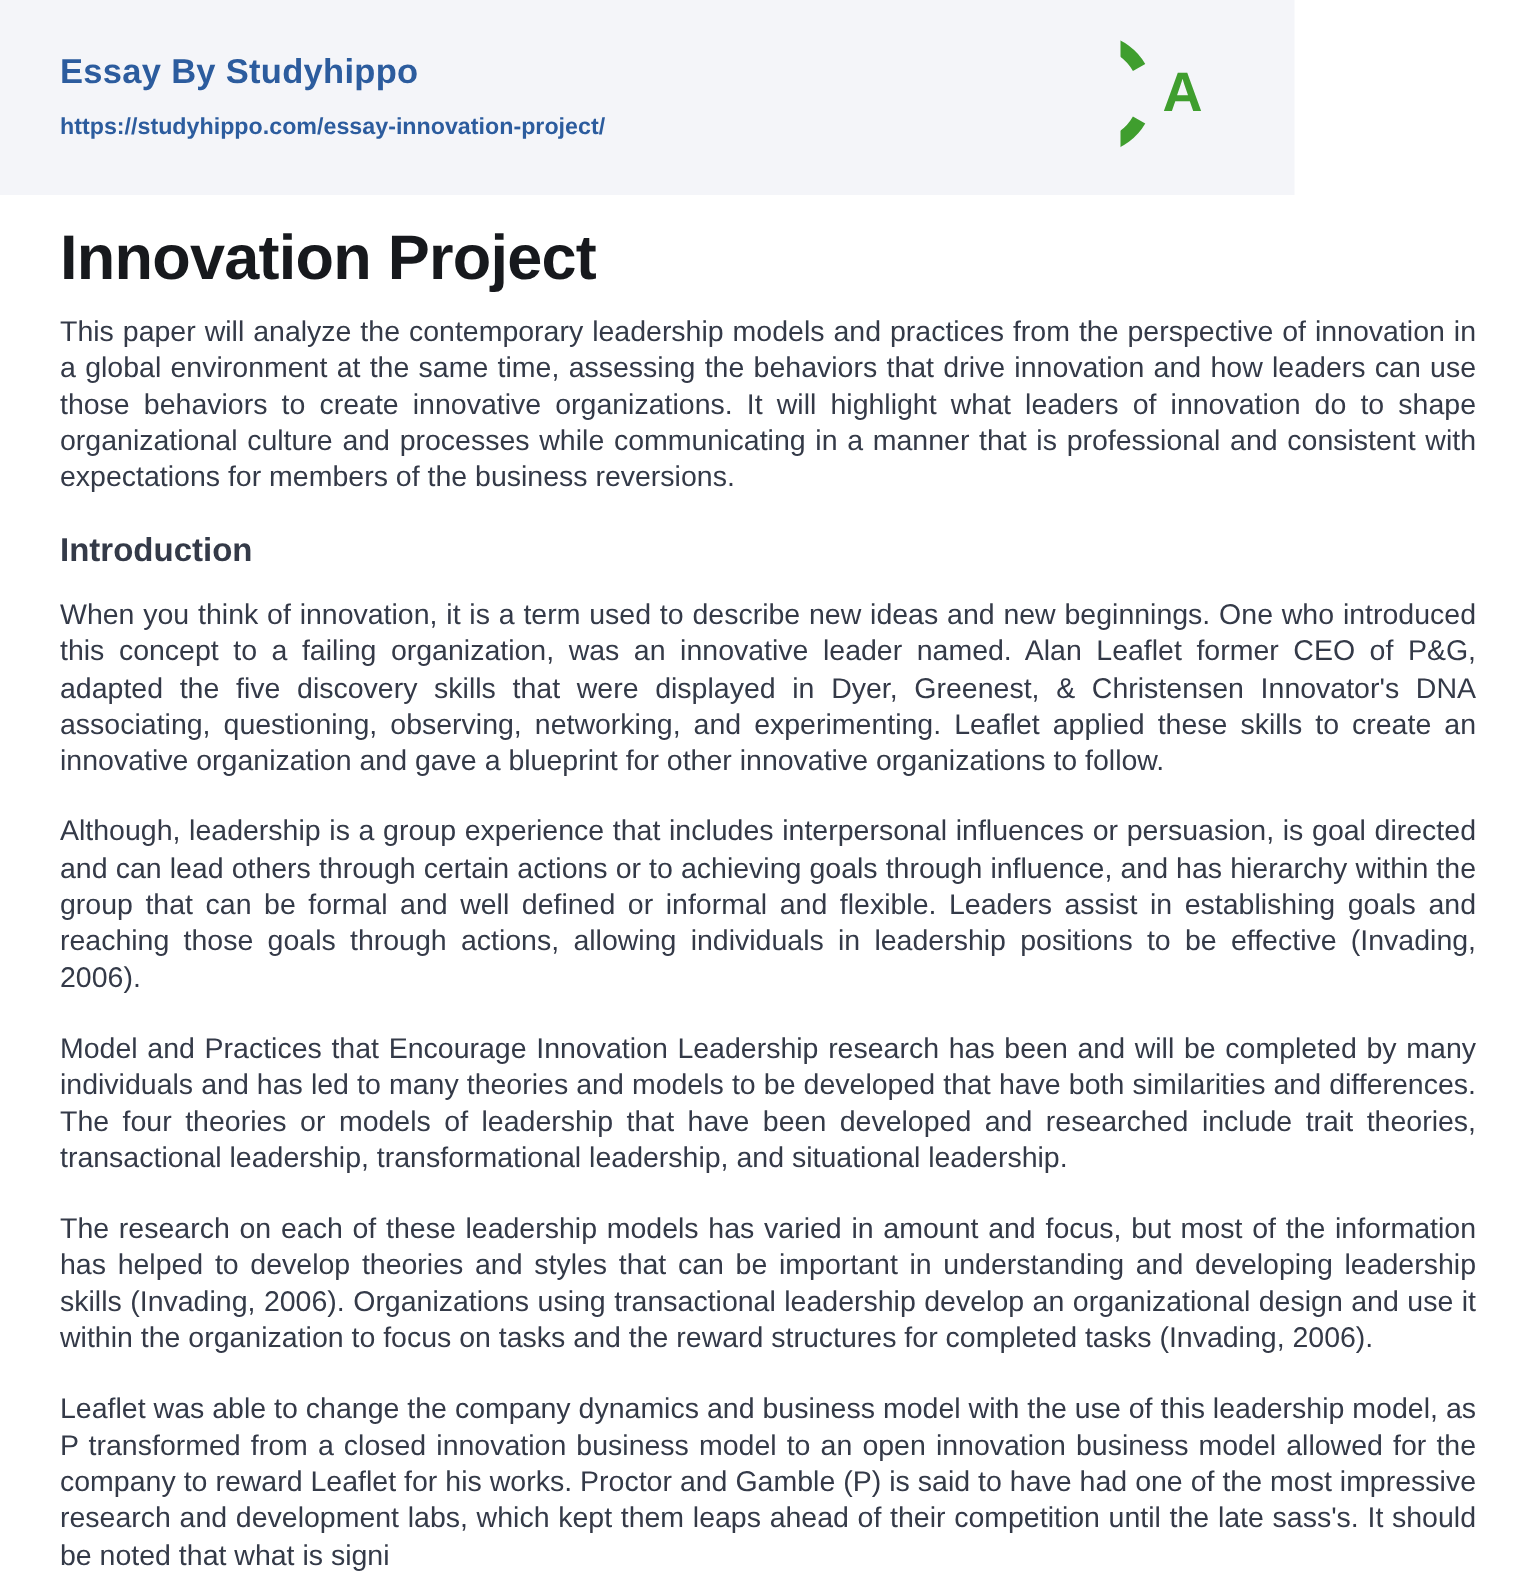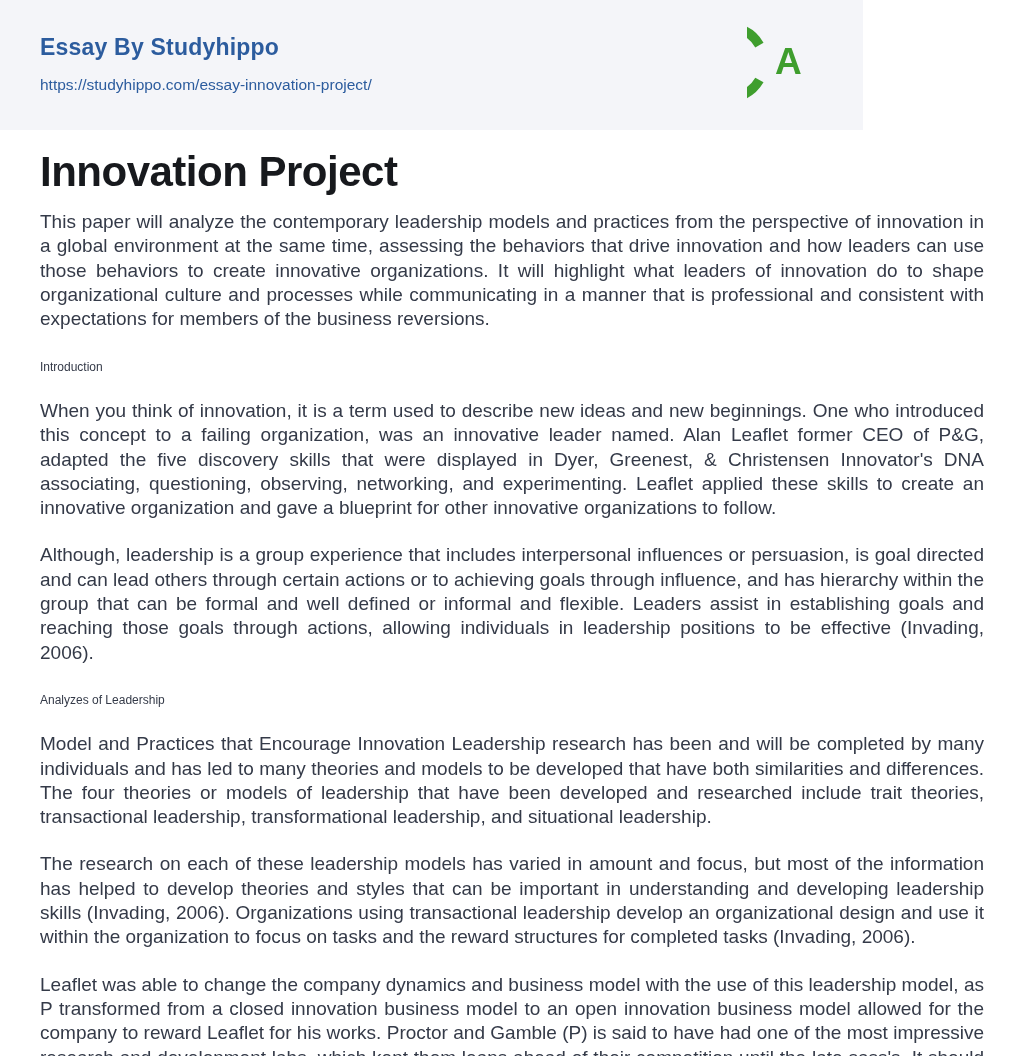--- a/index.html
+++ b/index.html
@@ -28,21 +28,21 @@
     font-size:23px;
     font-weight:bold;
     letter-spacing:0.2px;
     line-height:1.2;
   }
   .page-url{
     display:inline-block;
     margin-top:14px;
     color:var(--brand-blue);
     font-size:15.5px;
-    font-weight:normal;
+    font-weight:bold;
     text-decoration:none;
   }
   .brand-logo{
     position:absolute;
     top:20px;right:31px;
     width:85px;height:85px;
   }
   .brand-logo svg{display:block;width:85px;height:85px;}
   .logo-letter{
     position:absolute;
@@ -66,23 +66,23 @@
   }
   .para{
     color:var(--body-color);
     font-size:19px;
     line-height:24.3px;
     text-align:justify;
     margin-bottom:23px;
   }
   .subheading{
     color:var(--body-color);
-    font-size:12px;
+    font-size:22px;
     line-height:24.3px;
-    font-weight:normal;
+    font-weight:bold;
     margin-bottom:20px;
   }
 </style>
 </head>
 <body>
 
 <header class="page-header">
   <div class="site-title">Essay By Studyhippo</div>
   <a class="page-url" href="#">https://studyhippo.com/essay-innovation-project/</a>
   <div class="brand-logo">
@@ -93,17 +93,16 @@
   </div>
 </header>
 
 <main class="essay-body">
   <h1 class="essay-title">Innovation Project</h1>
 
   <p class="para">This paper will analyze the contemporary leadership models and practices from the perspective of innovation in a global environment at the same time, assessing the behaviors that drive innovation and how leaders can use those behaviors to create innovative organizations. It will highlight what leaders of innovation do to shape organizational culture and processes while communicating in a manner that is professional and consistent with expectations for members of the business reversions.</p>
   <p class="subheading">Introduction</p>
   <p class="para">When you think of innovation, it is a term used to describe new ideas and new beginnings. One who introduced this concept to a failing organization, was an innovative leader named. Alan Leaflet former CEO of P&amp;G, adapted the five discovery skills that were displayed in Dyer, Greenest, &amp; Christensen Innovator's DNA associating, questioning, observing, networking, and experimenting. Leaflet applied these skills to create an innovative organization and gave a blueprint for other innovative organizations to follow.</p>
   <p class="para">Although, leadership is a group experience that includes interpersonal influences or persuasion, is goal directed and can lead others through certain actions or to achieving goals through influence, and has hierarchy within the group that can be formal and well defined or informal and flexible. Leaders assist in establishing goals and reaching those goals through actions, allowing individuals in leadership positions to be effective (Invading, 2006).</p>
-  <p class="subheading">Analyzes of Leadership</p>
   <p class="para">Model and Practices that Encourage Innovation Leadership research has been and will be completed by many individuals and has led to many theories and models to be developed that have both similarities and differences. The four theories or models of leadership that have been developed and researched include trait theories, transactional leadership, transformational leadership, and situational leadership.</p>
   <p class="para">The research on each of these leadership models has varied in amount and focus, but most of the information has helped to develop theories and styles that can be important in understanding and developing leadership skills (Invading, 2006). Organizations using transactional leadership develop an organizational design and use it within the organization to focus on tasks and the reward structures for completed tasks (Invading, 2006).</p>
   <p class="para">Leaflet was able to change the company dynamics and business model with the use of this leadership model, as P transformed from a closed innovation business model to an open innovation business model allowed for the company to reward Leaflet for his works. Proctor and Gamble (P) is said to have had one of the most impressive research and development labs, which kept them leaps ahead of their competition until the late sass's. It should be noted that what is signi</p>
 </main>
 
 </body></html>

